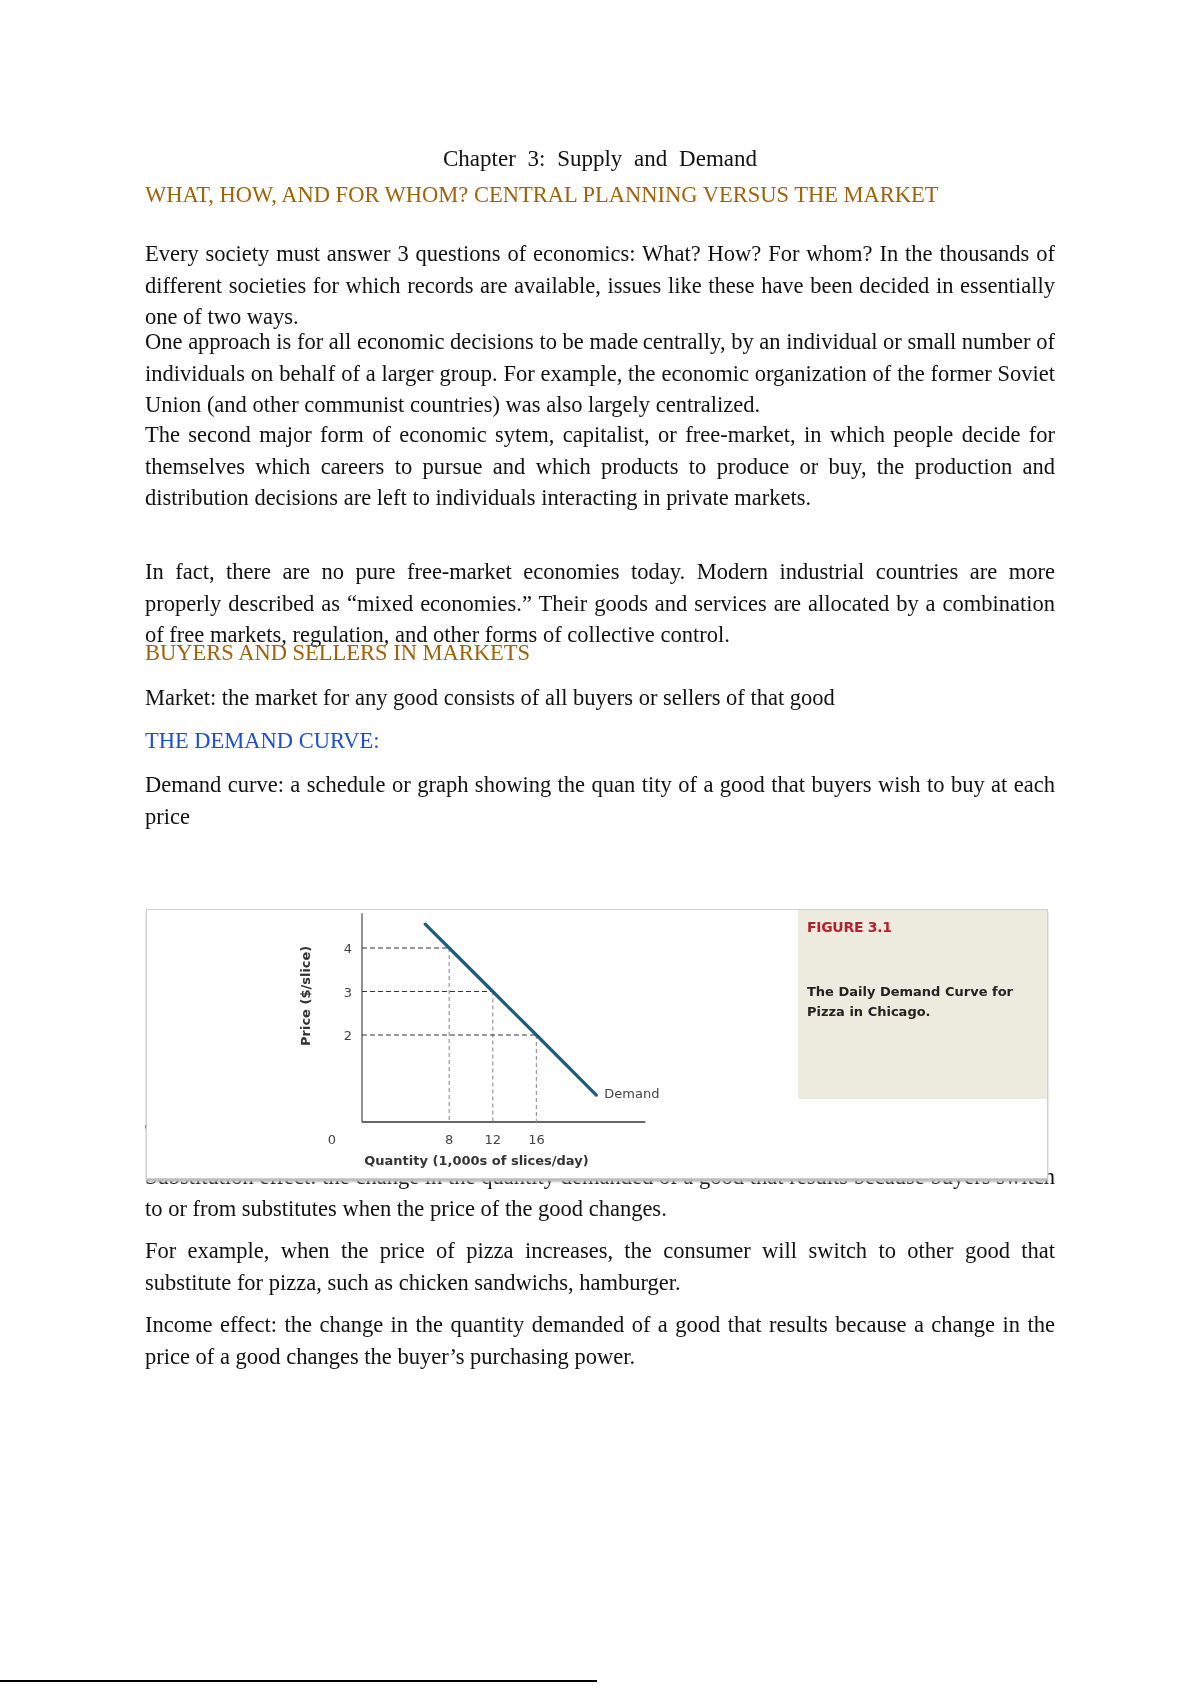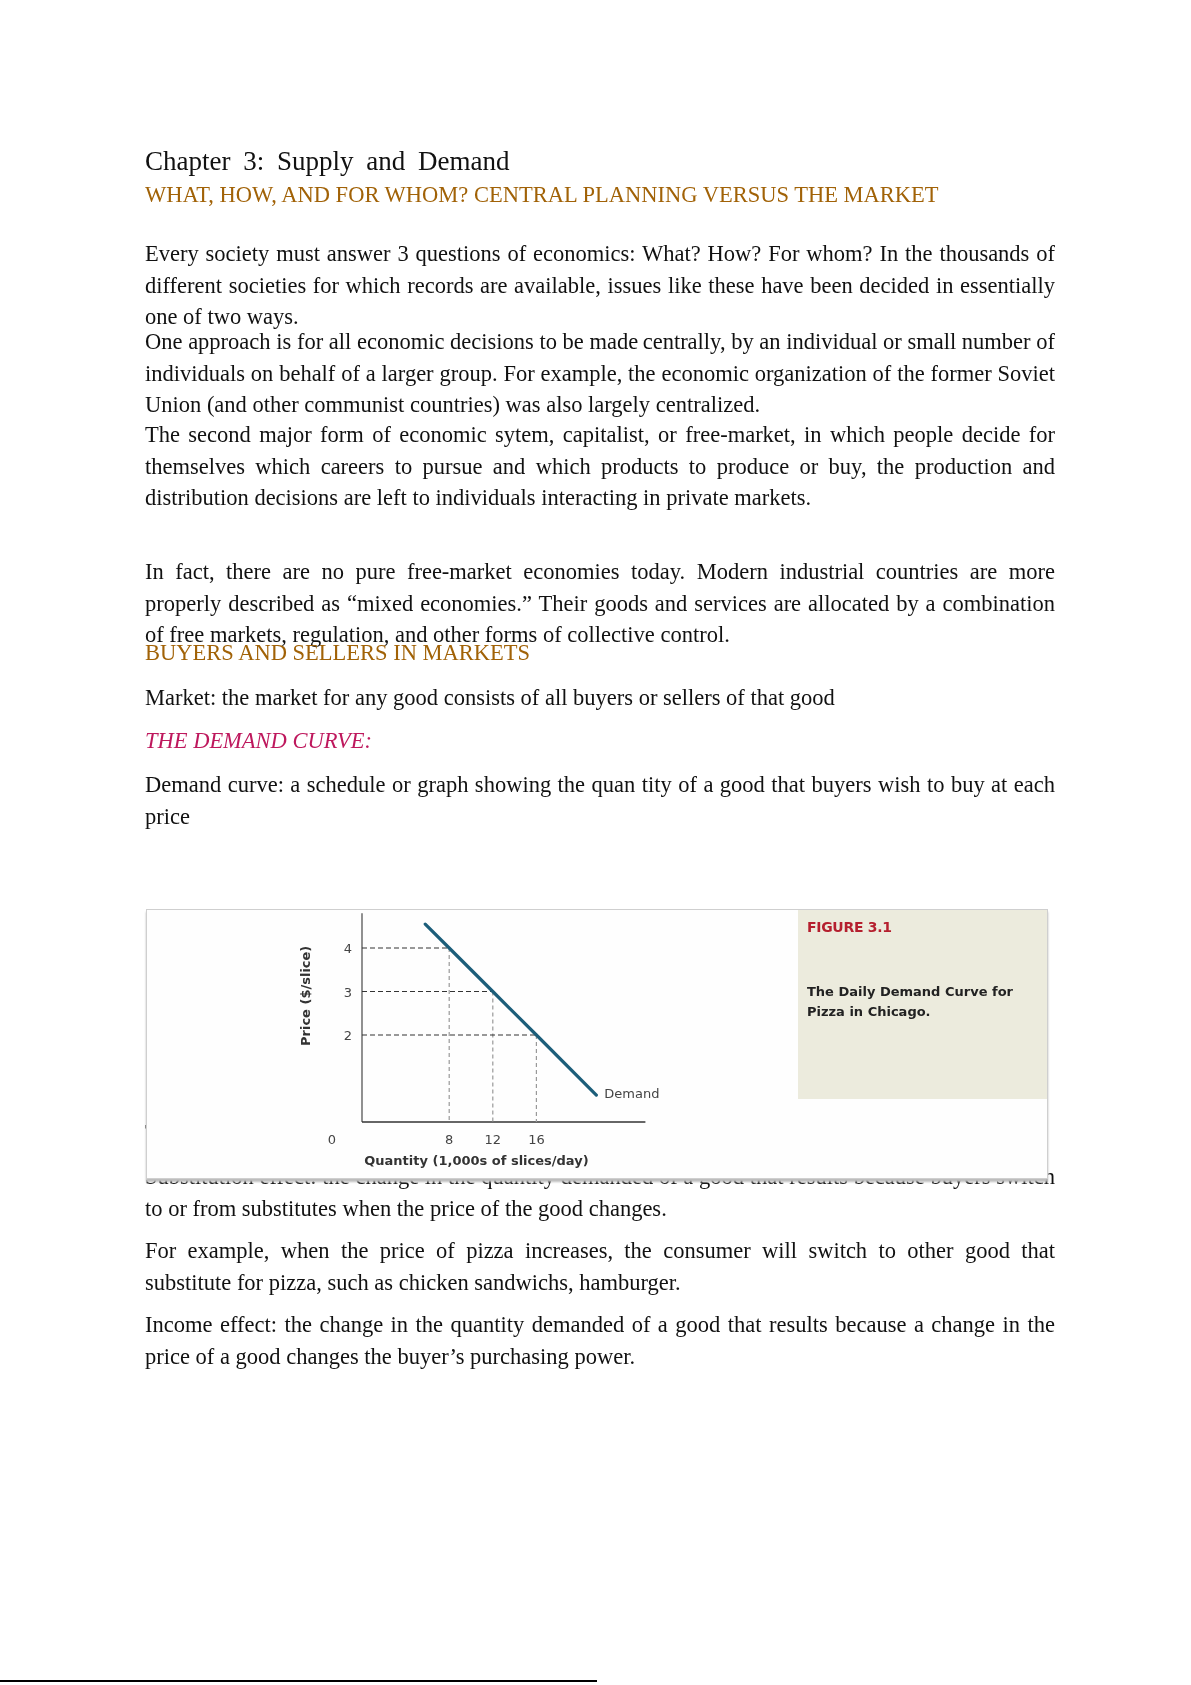--- a/index.html
+++ b/index.html
@@ -1,23 +1,23 @@
 <!DOCTYPE html>
 <html><head>
 <meta charset="utf-8">
 <style>
   html, body { margin:0; padding:0; background:#ffffff; }
   body { width:1191px; height:1685px; position:relative; overflow:hidden;
          font-family:"Liberation Serif", serif; color:#111; }
   .page { position:absolute; left:145px; top:0; width:910px; }
-  .title { position:absolute; left:0; width:910px; top:146px; 
-           font-size:27px; word-spacing:6px; }
+  .title { position:absolute; left:0; width:910px; top:146px; text-align:center;
+           font-size:23px; word-spacing:6px; }
   .h { position:absolute; left:0; font-size:22.5px; line-height:30px; }
   .h.red { color:#a16207;font-family:Liberation Serif, serif; }
-  .h.blue { color:#be185d;font-style:italic; }
+  .h.blue { color:#1d4ed8; }
   .p { position:absolute; left:0; width:910px; font-size:22.5px; line-height:31.5px;
        text-align:justify; }
 
   .figure { position:absolute; left:146px; top:909px; width:900px; height:268px;
             border:1px solid #cfcfcf; background:#fefefe;
             box-shadow:0 3px 2px #bdbdbd; }
   .panel { position:absolute; left:651px; top:0; width:249px; height:189px;
            background:#ecebdd; }
   .fig-label { position:absolute; left:9px; top:9px; color:#b51f2e;
                font-family:"DejaVu Sans", sans-serif; font-weight:bold; font-size:14px; letter-spacing:-0.3px; }

